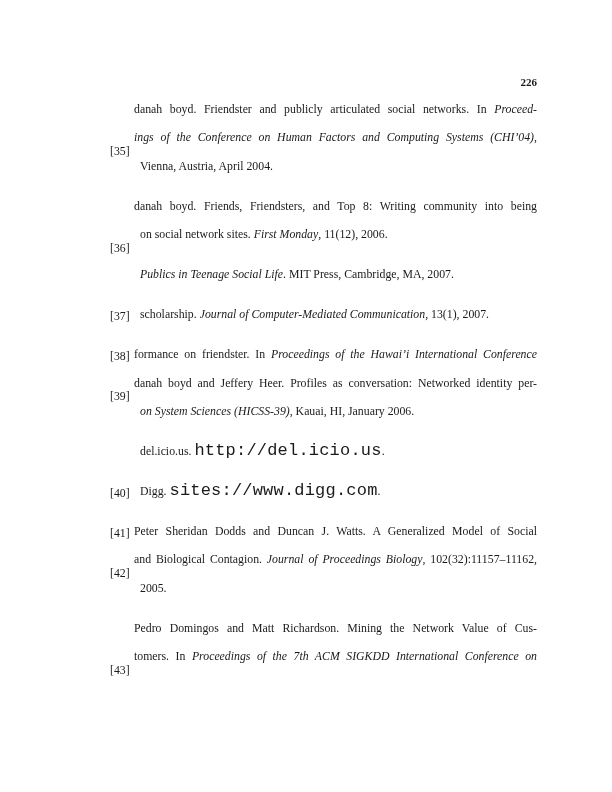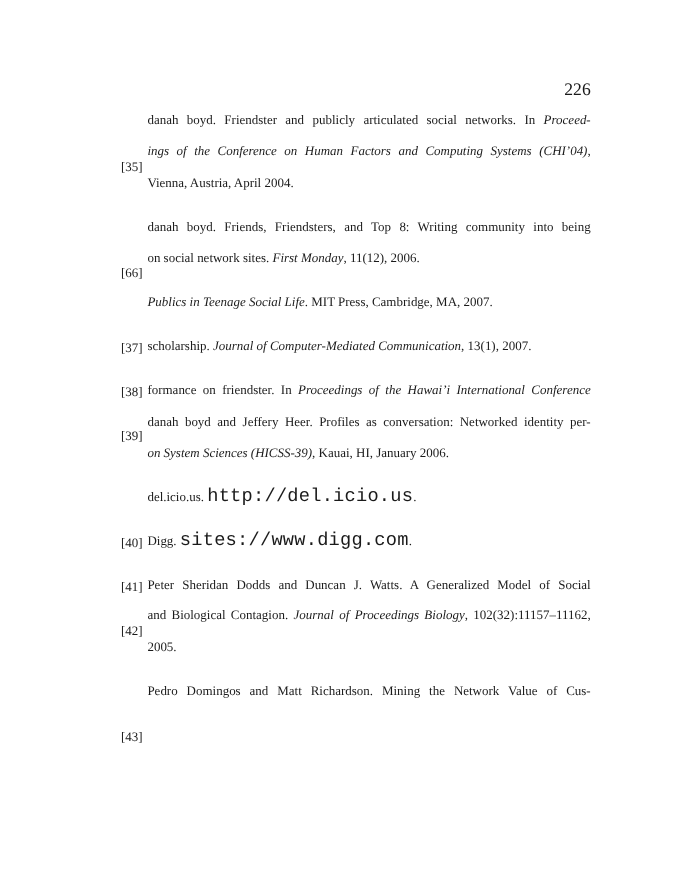--- a/index.html
+++ b/index.html
@@ -13,22 +13,23 @@
     height: 792px;
     background: #ffffff;
     overflow: hidden;
     font-family: "Liberation Serif", serif;
     color: #1a1a1a;
   }
   #pageno {
     position: absolute;
     top: 75px;
     right: 75px;
-    font-size: 16px;
+    font-size: 11px;
     line-height: 14px;
+    font-weight: bold;
   }
   #bib {
     position: absolute;
     top: 95px;
     left: 110px;
     width: 427px;
   }
   .entry {
     position: relative;
     padding-left: 24px;
@@ -45,20 +46,21 @@
   }
   .line {
     line-height: 28.4px;
     height: 28.4px;
     white-space: nowrap;
     text-align: justify;
     text-align-last: justify;
   }
   .line.last {
     text-align-last: left;
+    margin-left: 6px;
   }
   .seg-p { font-style: normal; }
   .seg-i { font-style: italic; }
   .seg-m {
     font-family: "Liberation Mono", monospace;
     font-size: 17px;
     letter-spacing: 0.2px;
   }
 </style>
 </head>
@@ -67,21 +69,21 @@
 <div id="page">
   <div id="pageno">226</div>
   <div id="bib">
       <div class="entry">
         <span class="lbl">[35]</span>
         <div class="line"><span class="seg-p">danah boyd. Friendster and publicly articulated social networks. In </span><span class="seg-i">Proceed-</span></div>
         <div class="line"><span class="seg-i">ings of the Conference on Human Factors and Computing Systems (CHI’04)</span><span class="seg-p">,</span></div>
         <div class="line last"><span class="seg-p">Vienna, Austria, April 2004.</span></div>
       </div>
       <div class="entry">
-        <span class="lbl">[66]</span>
+        <span class="lbl">[36]</span>
         <div class="line"><span class="seg-p">danah boyd. Friends, Friendsters, and Top 8: Writing community into being</span></div>
         <div class="line last"><span class="seg-p">on social network sites. </span><span class="seg-i">First Monday</span><span class="seg-p">, 11(12), 2006.</span></div>
       </div>
       <div class="entry">
         <span class="lbl">[37]</span>
         <div class="line last"><span class="seg-i">Publics in Teenage Social Life</span><span class="seg-p">. MIT Press, Cambridge, MA, 2007.</span></div>
       </div>
       <div class="entry">
         <span class="lbl">[38]</span>
         <div class="line last"><span class="seg-p">scholarship. </span><span class="seg-i">Journal of Computer-Mediated Communication</span><span class="seg-p">, 13(1), 2007.</span></div>
@@ -102,15 +104,16 @@
       </div>
       <div class="entry">
         <span class="lbl">[42]</span>
         <div class="line"><span class="seg-p">Peter Sheridan Dodds and Duncan J. Watts. A Generalized Model of Social</span></div>
         <div class="line"><span class="seg-p">and Biological Contagion. </span><span class="seg-i">Journal of Proceedings Biology</span><span class="seg-p">, 102(32):11157–11162,</span></div>
         <div class="line last"><span class="seg-p">2005.</span></div>
       </div>
       <div class="entry">
         <span class="lbl">[43]</span>
         <div class="line"><span class="seg-p">Pedro Domingos and Matt Richardson. Mining the Network Value of Cus-</span></div>
+        <div class="line"><span class="seg-p">tomers. In </span><span class="seg-i">Proceedings of the 7th ACM SIGKDD International Conference on</span></div>
       </div>
     </div>
 </div>
 
 </body></html>

